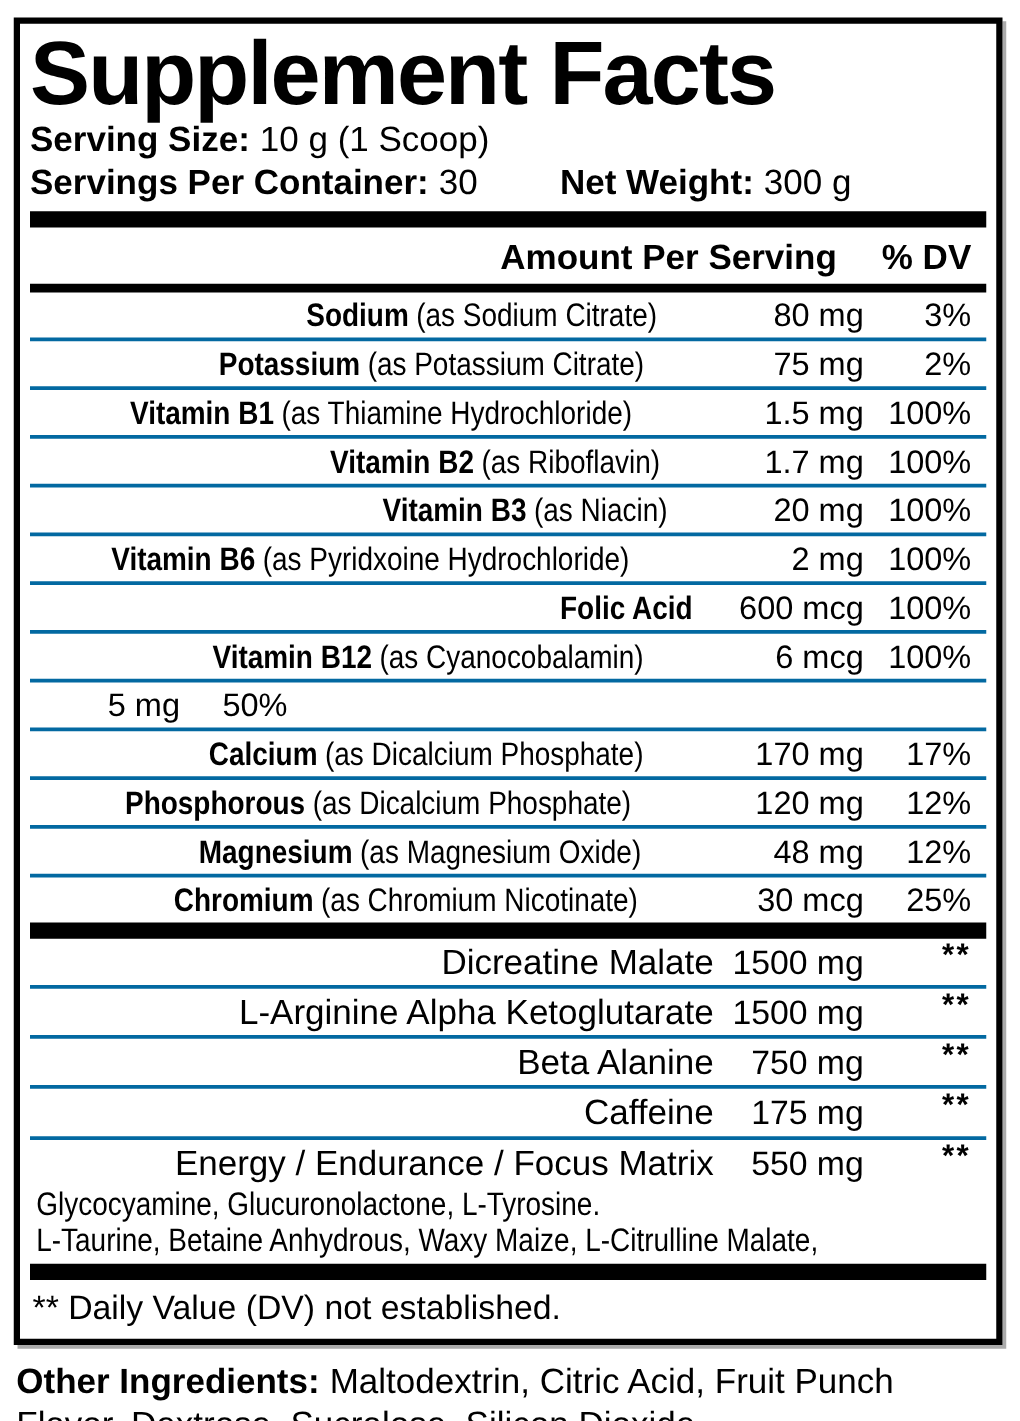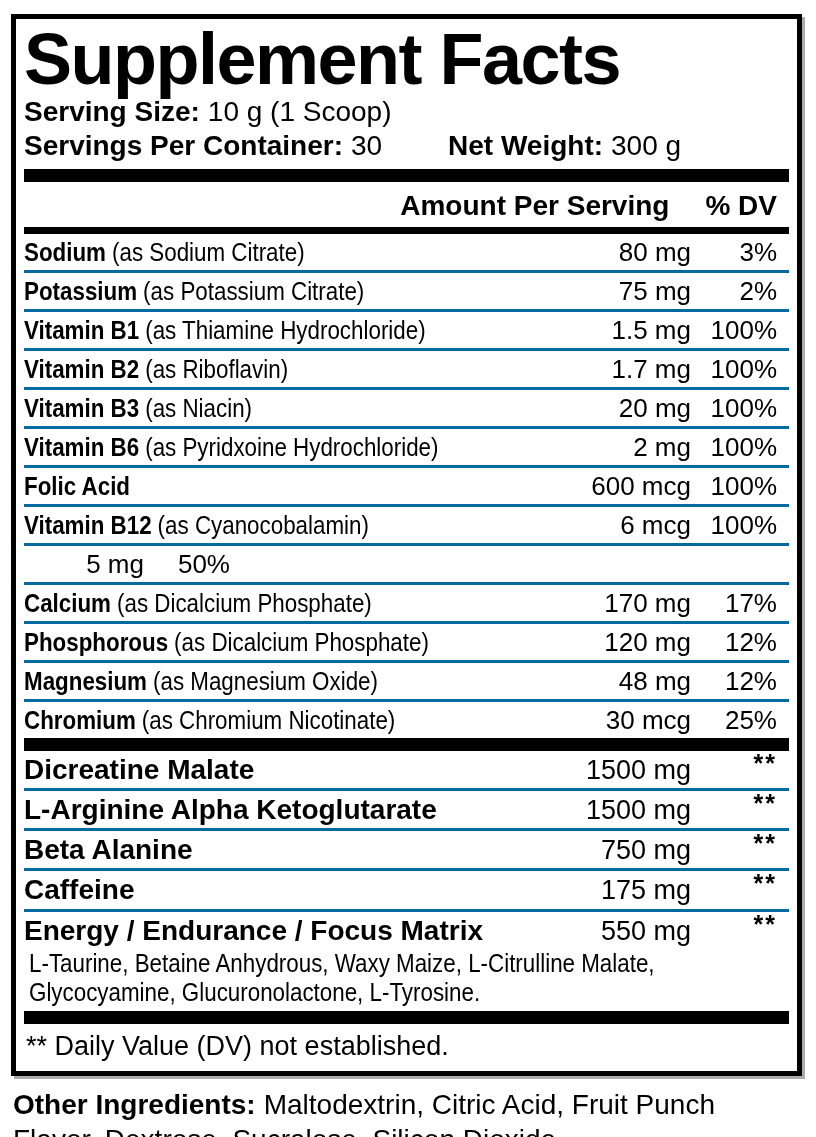--- a/index.html
+++ b/index.html
@@ -43,28 +43,28 @@
     padding: 8px 12px 5px 0;
   }
 
   .group > * + * { border-top: 3px solid #0369a1; }
 
   .n-row, .b-row {
     display: flex;
     align-items: baseline;
     padding: 3px 12px 2px 0;
   }
-  .name { flex: 1; font-size: 26px; line-height: 1.15; min-width: 0; }
+  .name { flex: 1; font-size: 26px; line-height: 1.15; min-width: 0; text-align: right; }
   .cond { display: inline-block; transform: scaleX(0.86); transform-origin: 0 70%; white-space: nowrap; }
   .detail { font-weight: normal; margin-left: 7px; }
   .detail:empty { margin-left: 0; }
   .amt { width: 120px; text-align: right; font-size: 26px; }
   .dv  { width: 86px;  text-align: right; font-size: 26px; }
 
-  .b-row .name { font-size: 28px; font-weight: bold; white-space: nowrap; }
+  .b-row .name { font-size: 28px; font-weight: normal; white-space: nowrap; }
   .b-row .amt  { font-size: 27px; font-weight: normal; }
   .star { font-weight: bold; font-size: 25px; letter-spacing: 2px; position: relative; top: -7px; }
 
   .sub { font-size: 26px; line-height: 1.12; padding-left: 5px; }
   .sub .cond { transform: scaleX(0.86); }
   .energy-wrap { padding-bottom: 4px; }
 
   .footnote { font-size: 27px; padding: 7px 0 9px 2px; }
 
   .other { width: 735px; font-size: 28px; line-height: 1.25; margin: 11px 0 0 13px; }
@@ -188,22 +188,22 @@
       <div class="name">Caffeine</div>
       <div class="amt">175 mg</div>
       <div class="dv"><span class="star">**</span></div>
     </div>
     <div class="energy-wrap">
       <div class="b-row">
         <div class="name">Energy / Endurance / Focus Matrix</div>
         <div class="amt">550 mg</div>
         <div class="dv"><span class="star">**</span></div>
       </div>
+      <div class="sub"><span class="cond">Glycocyamine, Glucuronolactone, L-Tyrosine.</span></div>
       <div class="sub"><span class="cond">L-Taurine, Betaine Anhydrous, Waxy Maize, L-Citrulline Malate,</span></div>
-      <div class="sub"><span class="cond">Glycocyamine, Glucuronolactone, L-Tyrosine.</span></div>
     </div>
   </div>
 
   <div class="bar"></div>
 
   <div class="footnote">** Daily Value (DV) not established.</div>
 
 </div>
 
 <div class="other">

